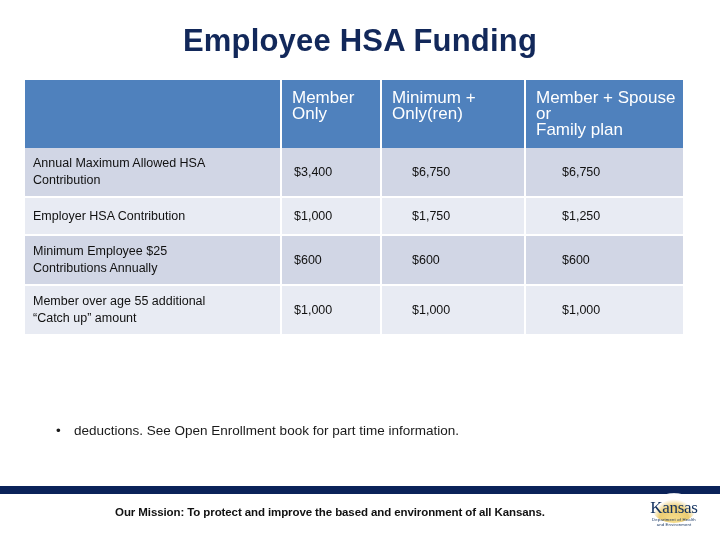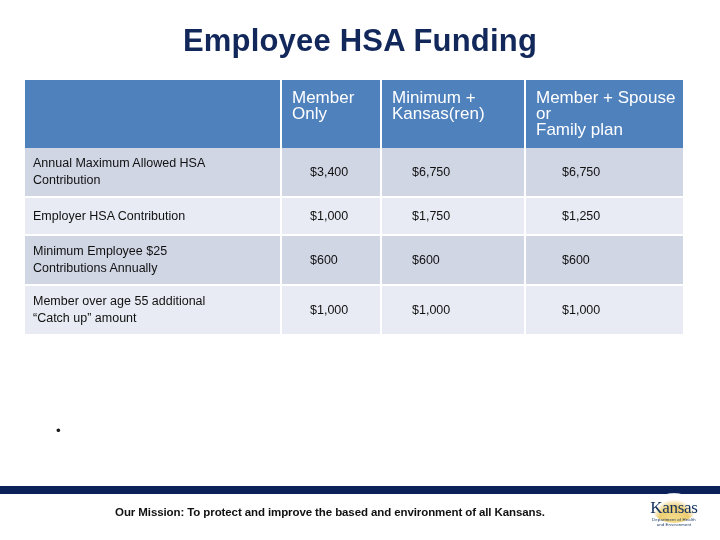--- a/index.html
+++ b/index.html
@@ -83,21 +83,21 @@
     padding: 7px 0 7px 8px;
   }
   .hsa-table tbody td:last-child {
     border-right: none;
   }
   .hsa-table tbody tr:last-child td {
     border-bottom: none;
   }
   .hsa-table tbody td.num {
     text-align: left;
-    padding-left: 28px;
+    padding-left: 12px;
   }
   .hsa-table tbody td.num.c2 { padding-left: 30px; }
   .hsa-table tbody td.num.c3 { padding-left: 36px; }
 
   .r-tall { height: 48px; margin-left: 36px; }
   .r-short { height: 38px; margin-left: 30px; }
 
   
   .bullet-block {
     position: absolute;
@@ -209,21 +209,21 @@
   </colgroup>
   <thead>
     <tr class="thead-row">
       <th class="col-label"></th>
       <th>
         <div>Member</div>
         <div>Only</div>
       </th>
       <th>
         <div>Minimum +</div>
-        <div>Kansas(ren)</div>
+        <div>Only(ren)</div>
       </th>
       <th>
         <div>Member + Spouse</div>
         <div>or</div>
         <div>Family plan</div>
       </th>
     </tr>
   </thead>
   <tbody>
     <tr class="row-band r-tall">
@@ -261,20 +261,23 @@
       <td class="num c2">$1,000</td>
       <td class="num c3">$1,000</td>
     </tr>
   </tbody>
 </table>
 
 <div class="bullet-block">
   <div class="bullet-line">
     <span class="bullet-dot">•</span>
   </div>
+  <div class="bullet-line">
+    <span>deductions. See Open Enrollment book for part time information.</span>
+  </div>
 </div>
 
 <div class="footer-bar"></div>
 
 <div class="footer-mission">Our Mission: To protect and improve the based and environment of all Kansans.</div>
 
 <div class="footer-logo">
   <div class="logo-arc"></div>
   <div class="logo-word">Kansas</div>
   <div class="logo-sub1">Department of Health</div>

